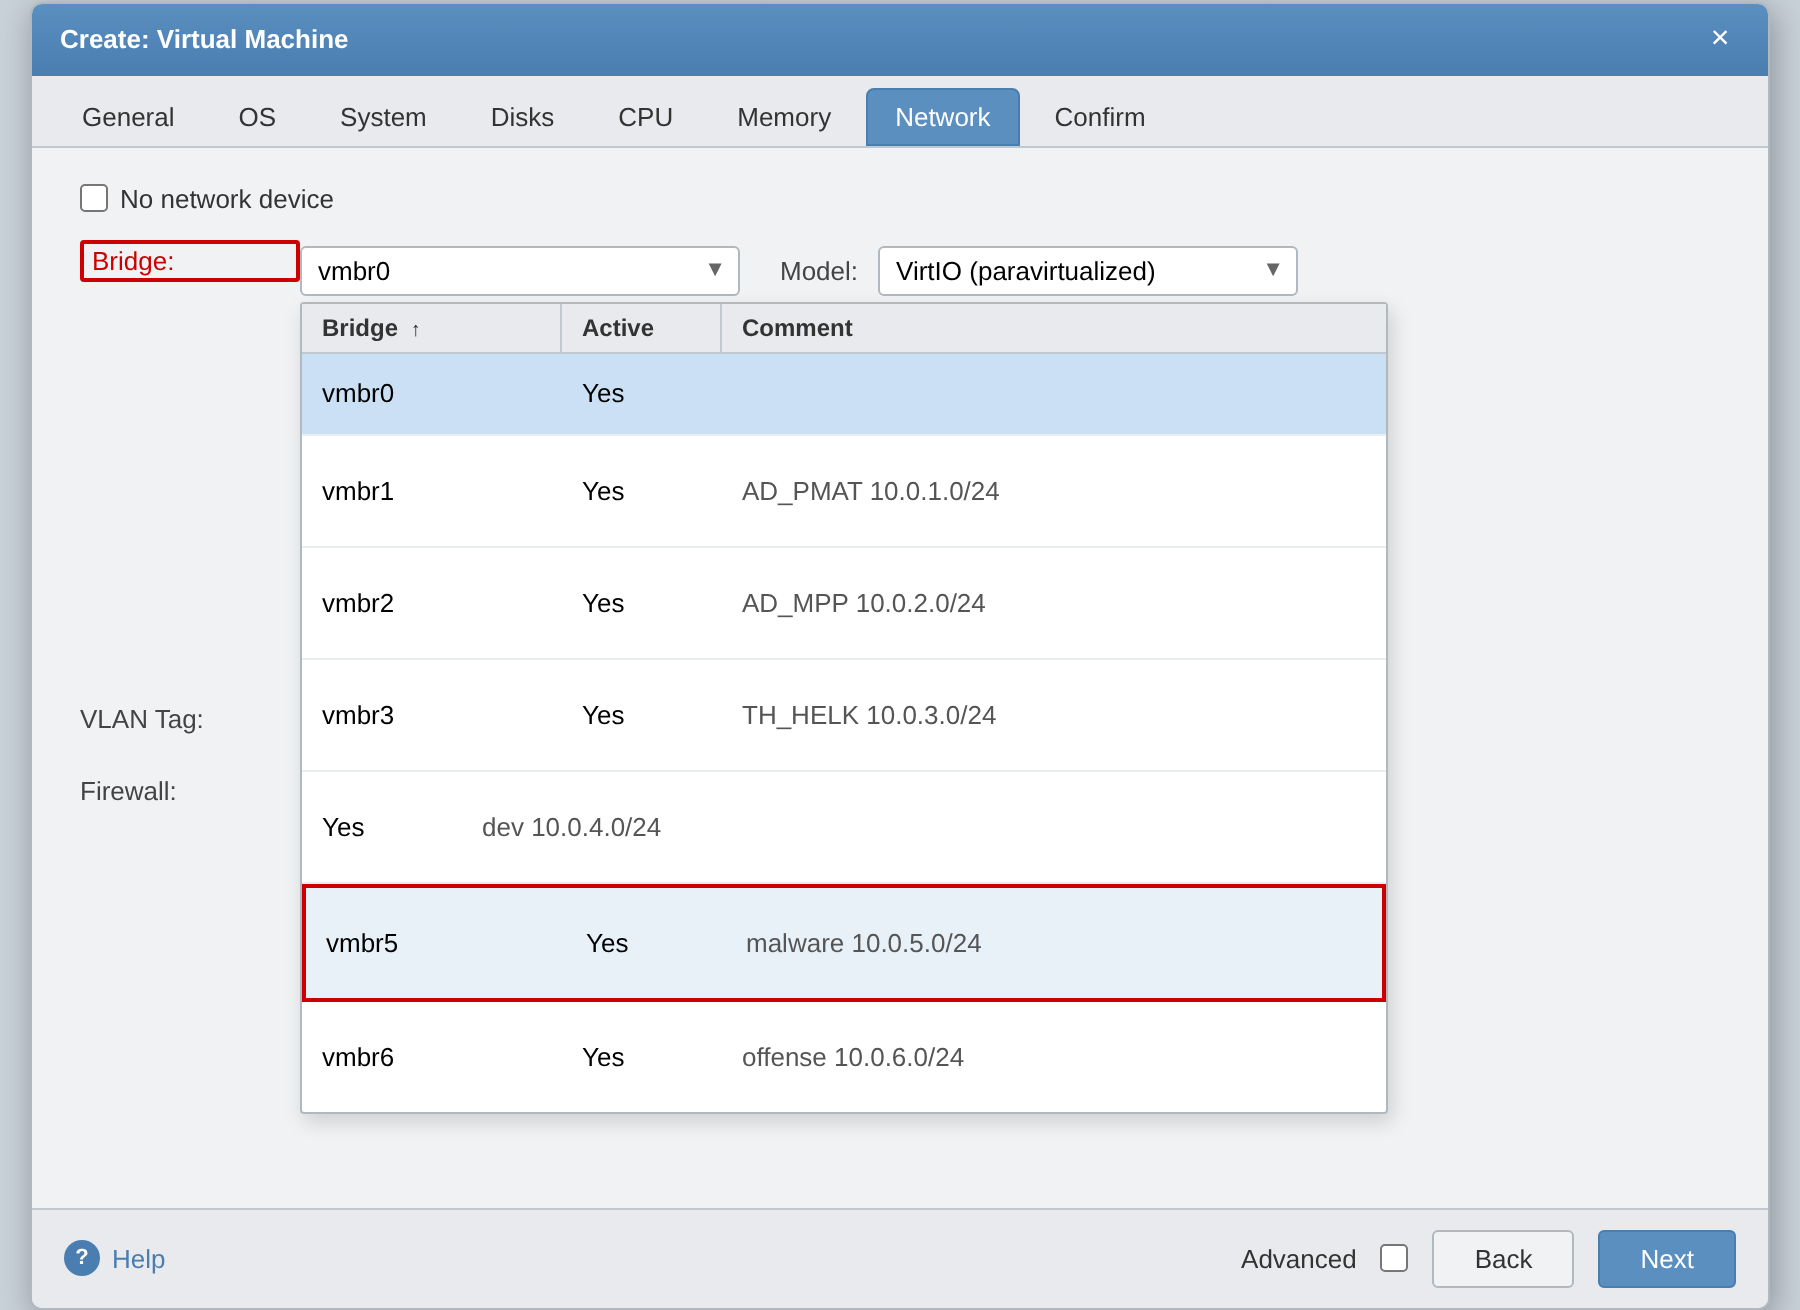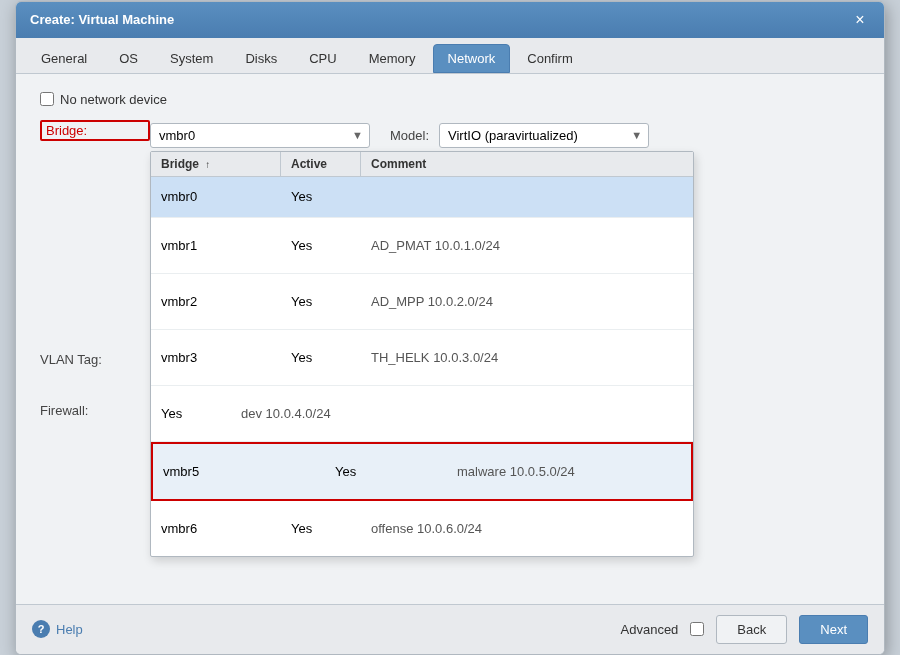--- a/index.html
+++ b/index.html
@@ -93,21 +93,21 @@
     }
     .checkbox-label {
       font-size: 13px;
       color: #333;
     }
 
     
     .form-row {
       display: flex;
       align-items: flex-start;
-      margin-bottom: 26px;
+      margin-bottom: 11px;
       position: relative;
     }
     .form-label {
       width: 110px;
       padding-top: 4px;
       font-size: 13px;
       color: #444;
       text-align: left;
       flex-shrink: 0;
     }
@@ -203,21 +203,20 @@
       align-items: center;
       border-bottom: 1px solid #eaeef0;
       cursor: pointer;
       font-size: 13px;
     }
     .dropdown-row:last-child { border-bottom: none; }
     .dropdown-row.selected { background: #cce0f5; }
     .dropdown-row.highlighted-row {
       background: #e8f0f8;
       border: 2px solid #cc0000;
-      gap: 42px;
     }
     .dropdown-row .col-bridge {
       width: 130px;
       padding: 6px 10px;
     }
     .dropdown-row .col-active {
       width: 80px;
       padding: 0 10px;
     }
     .dropdown-row .col-comment {

